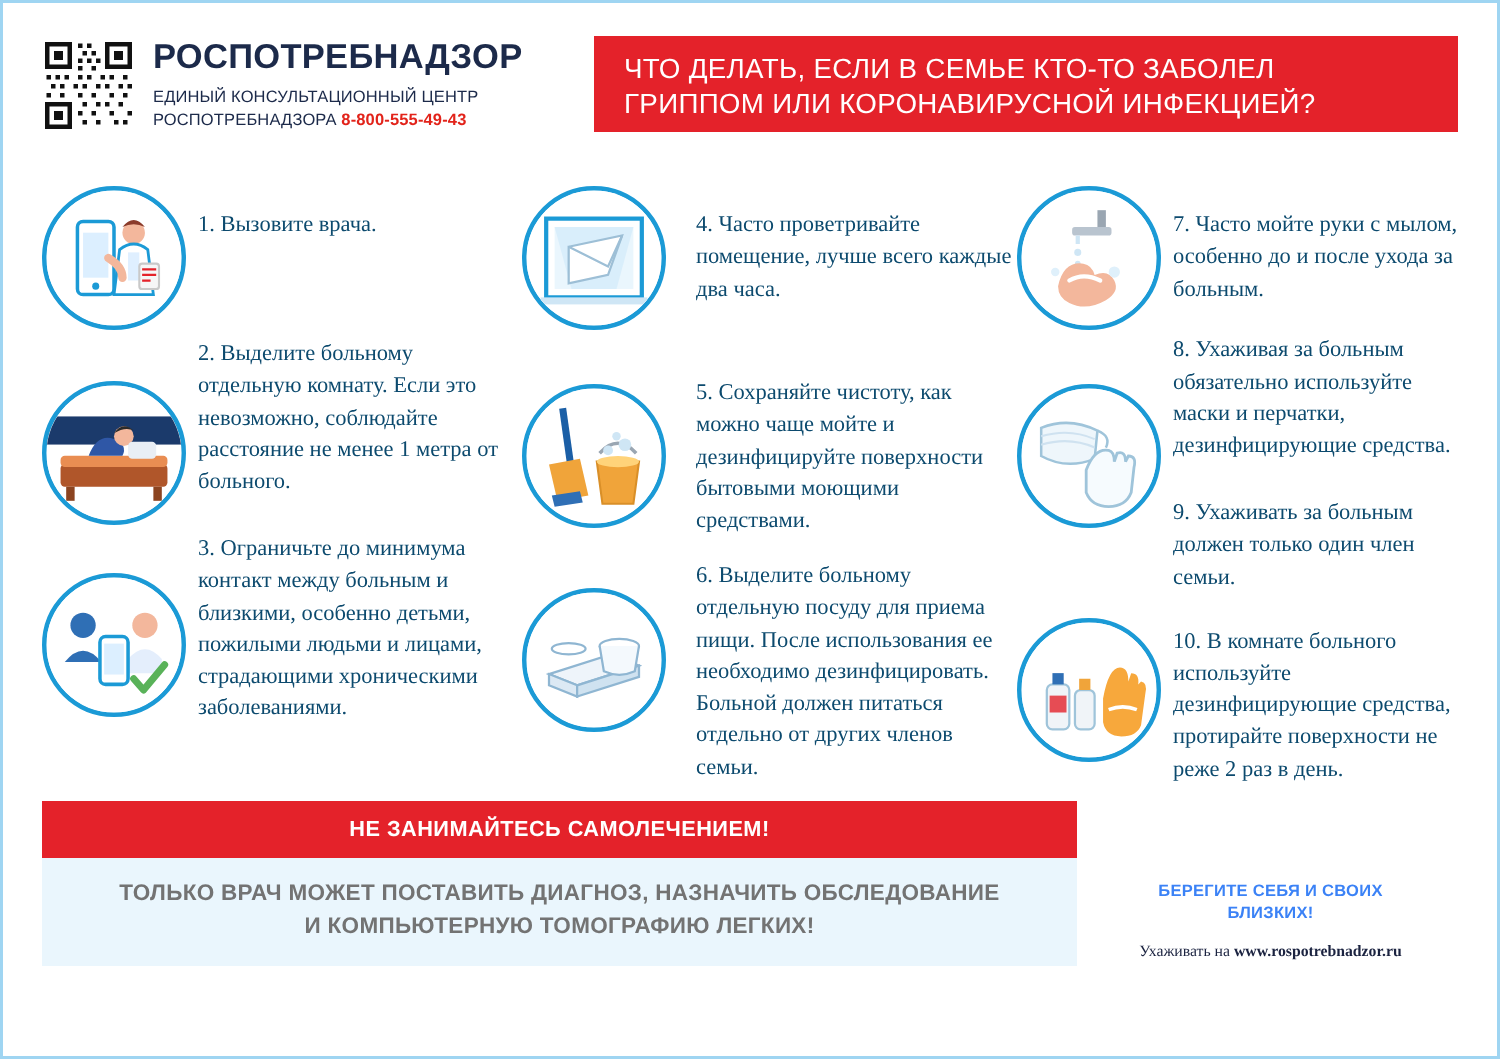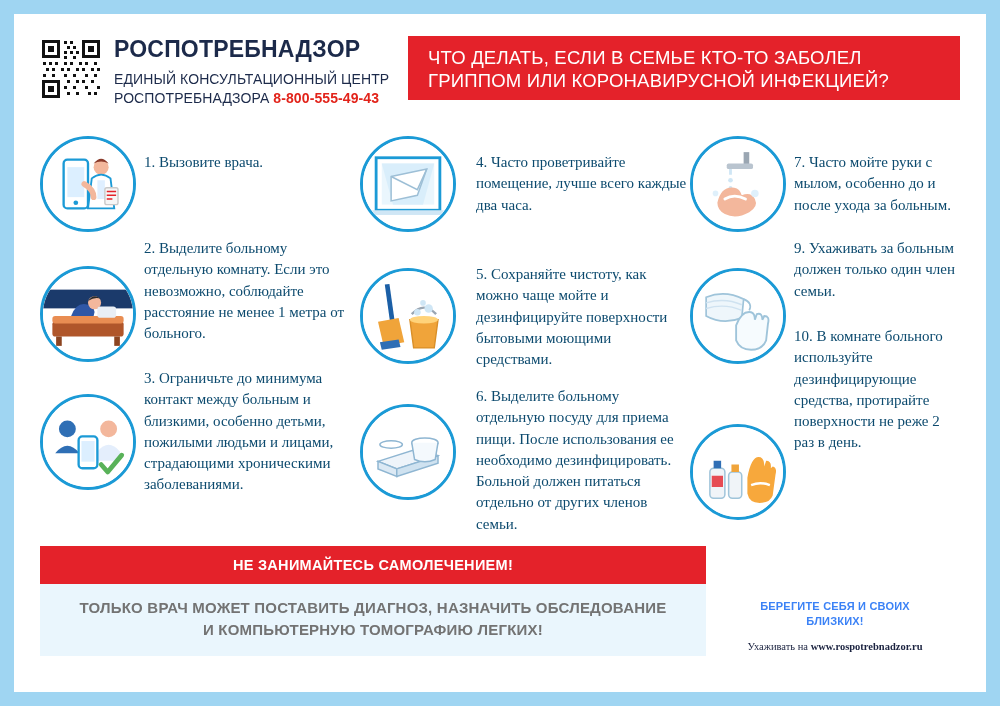--- a/index.html
+++ b/index.html
@@ -12,21 +12,21 @@
     height: 706px;
     font-family: "Liberation Sans", sans-serif;
     overflow: hidden;
   }
   .poster {
     position: relative;
     width: 1000px;
     height: 706px;
     background: #9fd5f2;
     box-sizing: border-box;
-    padding: 14px;
+    padding: 2px;
   }
   .sheet {
     position: relative;
     width: 100%;
     height: 100%;
     background: #ffffff;
     box-sizing: border-box;
     padding: 22px 26px 14px 26px;
   }
 
@@ -53,21 +53,21 @@
   .brand-text { padding-top: 2px; }
   .brand-title {
     font-size: 23px;
     font-weight: bold;
     color: #1c2a4a;
     letter-spacing: .2px;
     line-height: 1;
   }
   .brand-sub {
     margin-top: 9px;
-    font-size: 14px;
+    font-size: 11px;
     color: #1c2a4a;
     line-height: 1.35;
     letter-spacing: .1px;
   }
   .brand-phone {
     color: #e2231a;
     font-weight: bold;
   }
   .title-banner {
     flex: 1 1 auto;
@@ -413,20 +413,21 @@
               <rect x="20" y="52" width="12" height="12" fill="#e4222a" opacity=".8"></rect>
               <rect x="38" y="48" width="14" height="28" rx="4" fill="#f0f4f8" stroke="#9fc4da" stroke-width="1.6"></rect>
               <rect x="41" y="40" width="8" height="8" fill="#f0a43a"></rect>
               <path d="M58 54 q4 -22 12 -22 q6 0 6 10 l2 -6 q6 0 5 8 l2 -2 q5 1 3 9 l-3 22 q-3 8 -14 8 q-11 0 -13 -10z" fill="#f7a83c"></path>
               <path d="M62 62 q10 -4 20 0" fill="none" stroke="#ffffff" stroke-width="2.5"></path>
             </svg>
           </div>
         </div>
         <div class="col-text">
           <div class="para" style="margin-top:16px;height:86px;">7. Часто мойте руки с мылом, особенно до и после ухода за больным.</div>
+          <div class="para" style="height:112px;">8. Ухаживая за больным обязательно используйте маски и перчатки, дезинфицирующие средства.</div>
           <div class="para" style="height:88px;">9. Ухаживать за больным должен только один член семьи.</div>
           <div class="para">10. В комнате больного используйте дезинфицирующие средства, протирайте поверхности не реже 2 раз в день.</div>
         </div>
       </div>
     </div>
 
     <div class="footer">
       <div class="footer-left">
         <div class="banner-red">НЕ ЗАНИМАЙТЕСЬ САМОЛЕЧЕНИЕМ!</div>
         <div class="banner-blue">

